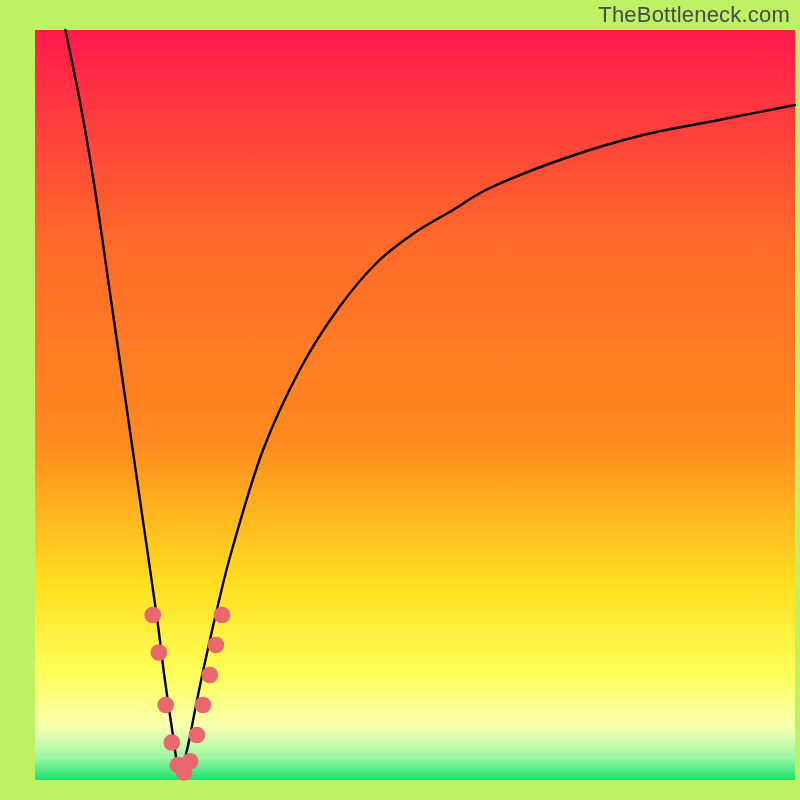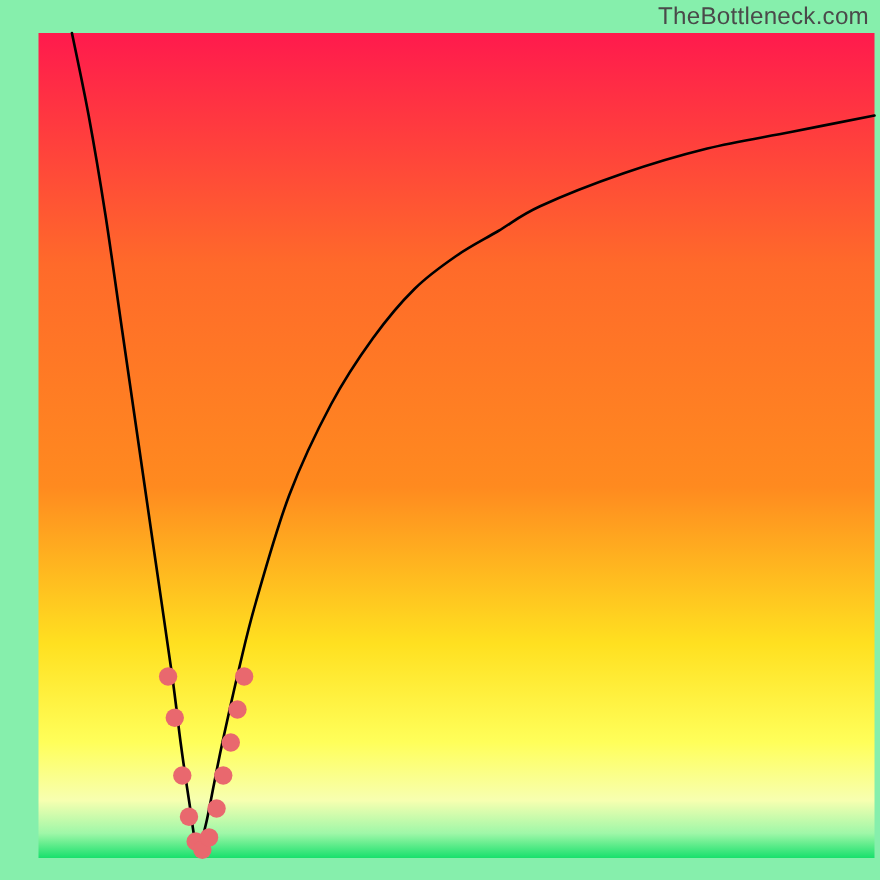--- a/index.html
+++ b/index.html
@@ -8,21 +8,21 @@
     width: 800px;
     height: 800px;
     overflow: hidden;
     background: #000;
     font-family: Arial, Helvetica, sans-serif;
   }
   .frame {
     position: relative;
     width: 800px;
     height: 800px;
-    background: #86efac;
+    background: #bef264;
   }
   .watermark {
     position: absolute;
     top: 2px;
     right: 10px;
     color: #4a4a4a;
     font-size: 22px;
     font-weight: 400;
     letter-spacing: 0.2px;
     z-index: 10;

